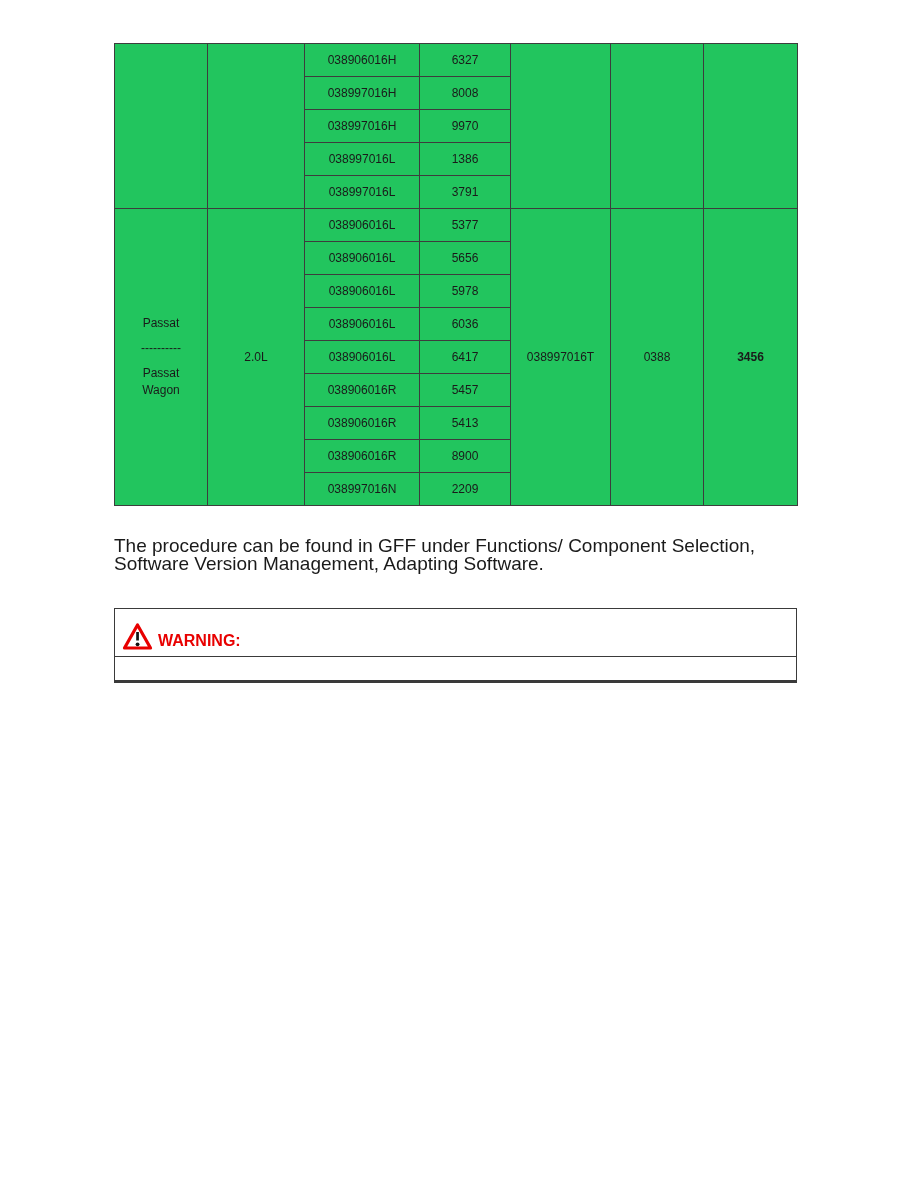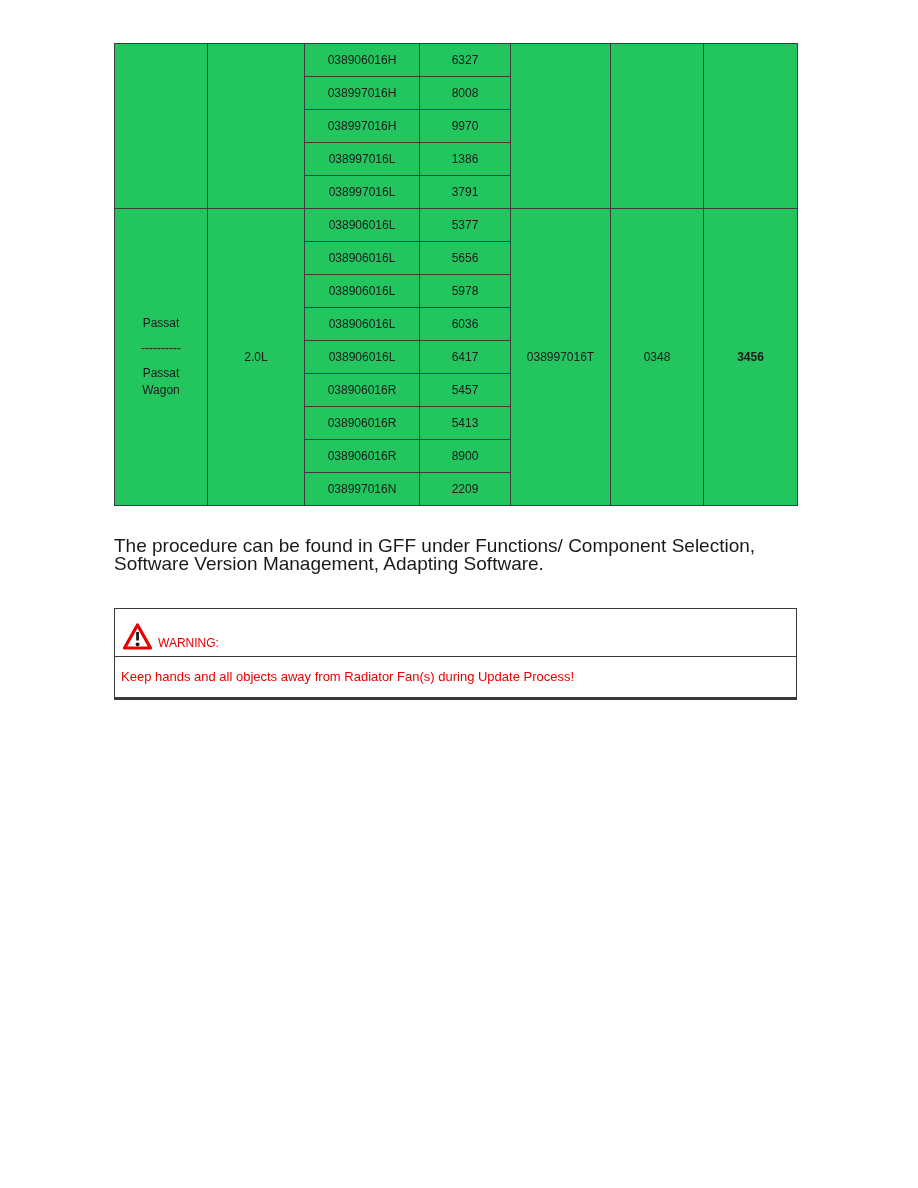--- a/index.html
+++ b/index.html
@@ -48,21 +48,21 @@
     border-bottom-width: 3px;
     background: #ffffff;
   }
   .warning-header {
     display: flex; align-items: flex-end;
     padding: 9px 6px 5px 7px;
     border-bottom: 1px solid #3a3a3a;
     min-height: 48px;
   }
   .warning-title {
-    font-size: 12px; font-weight: normal;
+    font-size: 16px; font-weight: bold;
     margin-left: 5px; margin-bottom: 1px;
   }
   .warning-icon-svg { display: block; }
   .warning-body { padding: 11px 8px 12px 6px; }
   .warning-para {
     font-size: 13px; line-height: 17px;
     width: 672px;
   }
   .warning-para + .warning-para { margin-top: 9px; }
 </style>
@@ -112,21 +112,21 @@
         <td rowspan="9">
           <div class="veh-line">Passat</div>
           <div class="veh-dashes">----------</div>
           <div class="veh-line">Passat</div>
           <div class="veh-line">Wagon</div>
         </td>
         <td rowspan="9">2.0L</td>
         <td>038906016L</td>
         <td>5377</td>
         <td rowspan="9">038997016T</td>
-        <td rowspan="9">0348</td>
+        <td rowspan="9">0388</td>
         <td rowspan="9" class="bold-cell">3456</td>
       </tr>
       <tr>
         <td>038906016L</td>
         <td>5656</td>
       </tr>
       <tr>
         <td>038906016L</td>
         <td>5978</td>
       </tr>
@@ -165,15 +165,14 @@
     <span>
       <svg class="warning-icon-svg" width="31" height="29" viewBox="0 0 31 29">
         <path d="M15.5 3 L28.5 26 L2.5 26 Z" fill="none" stroke="#e80000" stroke-width="3.2" stroke-linejoin="round"></path>
         <rect x="14.2" y="10" width="2.7" height="8.5" fill="#111111"></rect>
         <circle cx="15.55" cy="22.3" r="1.9" fill="#111111"></circle>
       </svg>
     </span>
     <span class="warning-title" style="color:#e80000;">WARNING:</span>
   </div>
   <div class="warning-body">
-    <p class="warning-para" style="color:#e80000;">Keep hands and all objects away from Radiator Fan(s) during Update Process!</p>
   </div>
 </div>
 
 </body></html>

